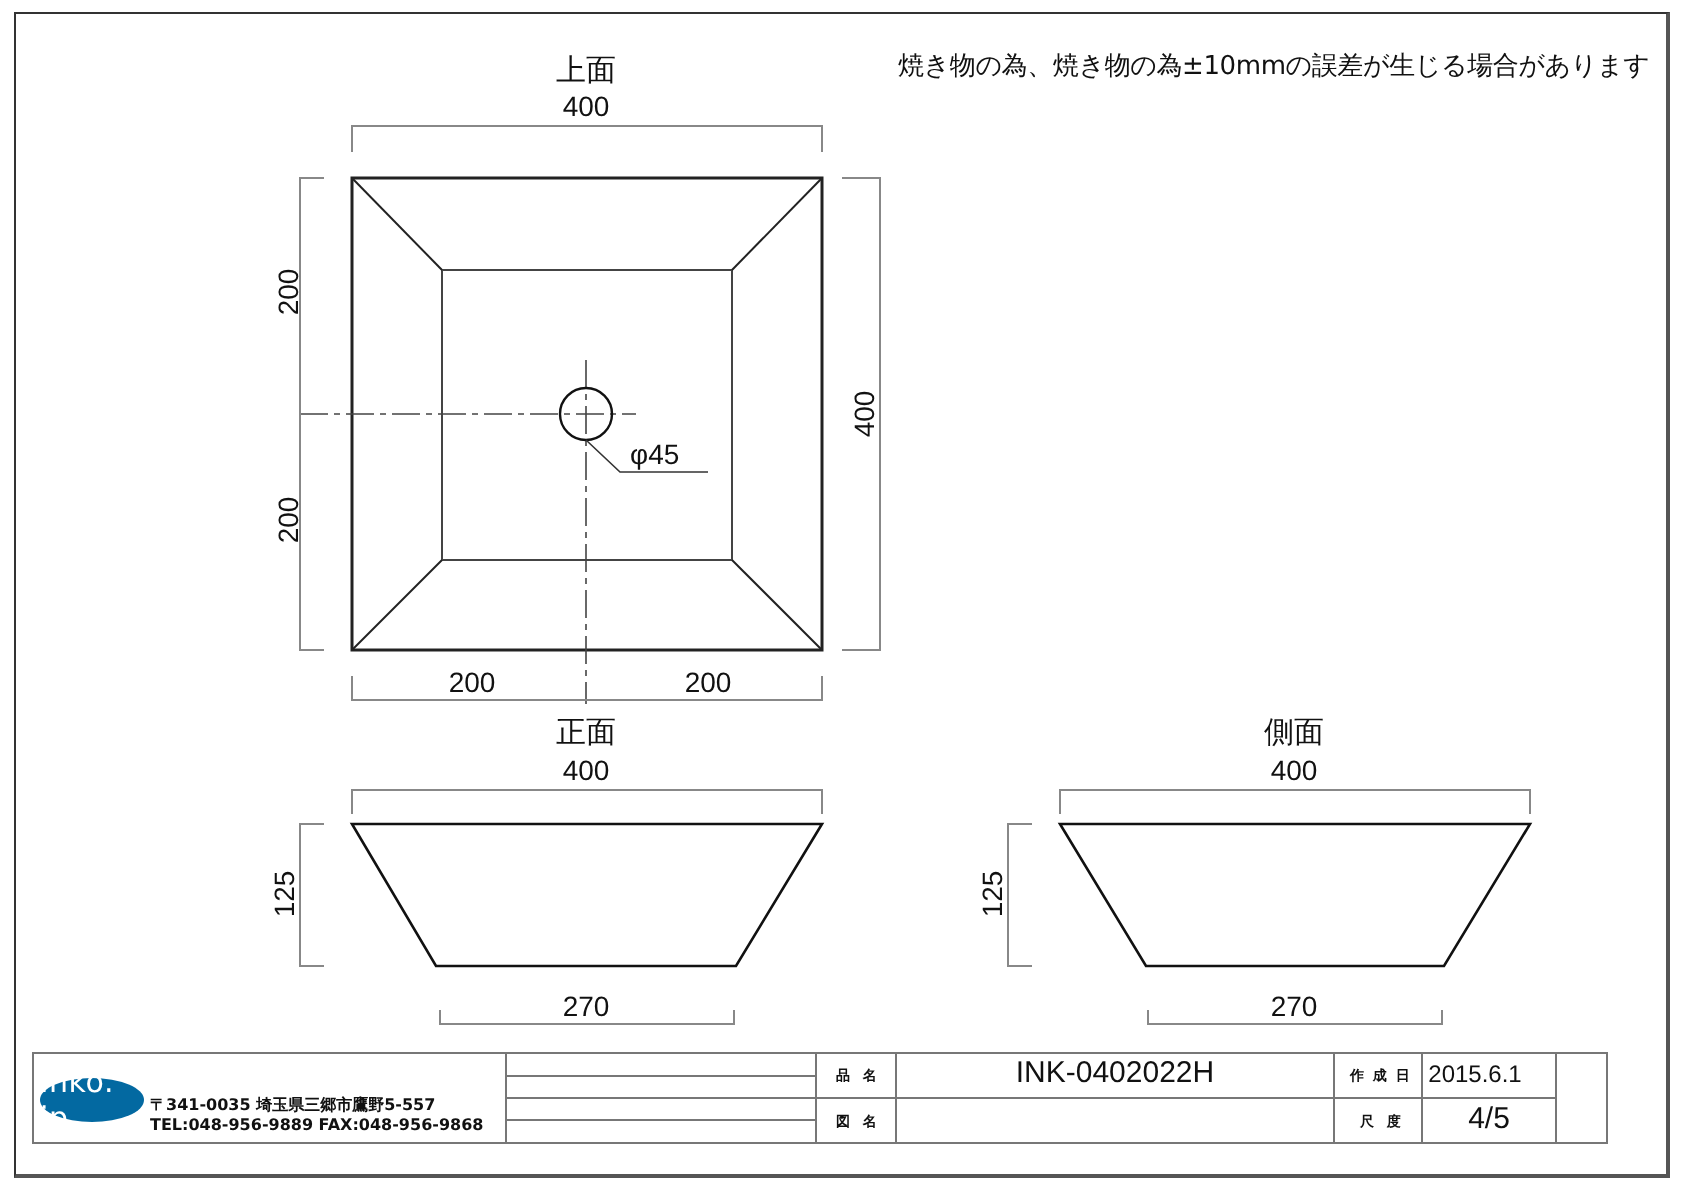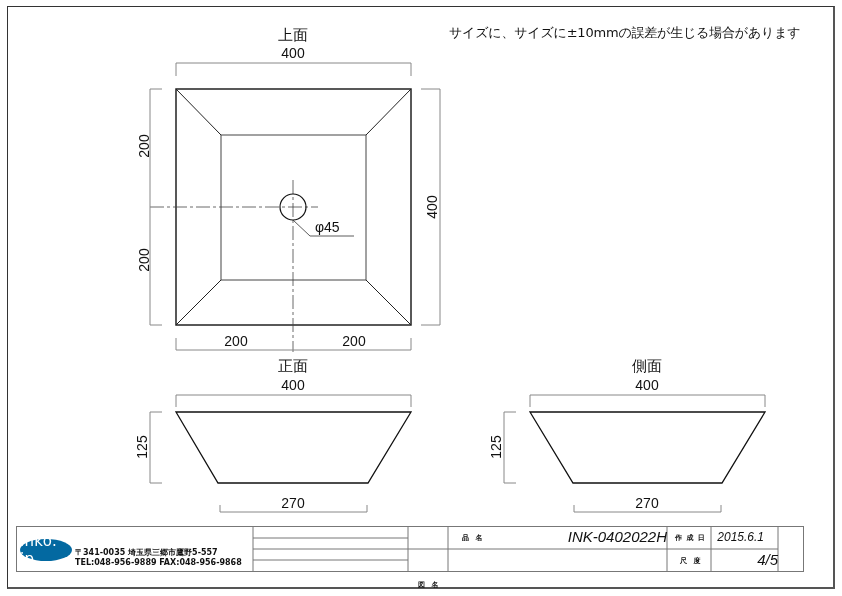--- a/index.html
+++ b/index.html
@@ -14,29 +14,29 @@
   .title-block { position: absolute; left: 16px; top: 526px; width: 788px; height: 46px;
                  border: 1px solid #777; box-sizing: border-box; }
   .logo { position: absolute; left: 20px; top: 539px; width: 52px; height: 22px;
           background: #0369a1; border-radius: 50%; color: #fff; font-size: 15px;
           display: flex; align-items: center; justify-content: center; letter-spacing: 0.3px; }
   .company { position: absolute; left: 75px; top: 529px; line-height: 1; }
   .company-name { font-size: 12px; font-weight: bold; letter-spacing: 0.2px; }
   .company-addr, .company-tel { font-size: 8px; font-weight: bold; margin-top: 2px; white-space: nowrap; }
   .company-addr { margin-top: 20px; }
   .cell-label { position: absolute; font-size: 7px; font-weight: bold; letter-spacing: 2px; }
-  .cell-value { position: absolute; text-align: right; font-style: italic; }
+  .cell-value { position: absolute; text-align: center; }
 </style>
 </head>
 <body>
 
 <div class="sheet">
   <div class="frame"></div>
 
-  <div class="note">サイズに、サイズに±10mmの誤差が生じる場合があります</div>
+  <div class="note">焼き物の為、焼き物の為±10mmの誤差が生じる場合があります</div>
 
   <svg width="842" height="596" style="position:absolute;left:0;top:0">
 
     <g>
       <text x="293" y="40" font-size="15" text-anchor="middle">上面</text>
       <text x="293" y="58" font-size="14" text-anchor="middle">400</text>
 
       <polyline points="176,76 176,63 411,63 411,76" fill="none" stroke="#888" stroke-width="1"></polyline>
 
       <rect x="176" y="89" width="235" height="236" fill="none" stroke="#222" stroke-width="1.5"></rect>
@@ -103,22 +103,22 @@
   </svg>
 
   <div class="title-block"></div>
 
   <div class="logo">inko. jp</div>
   <div class="company">
     <div class="company-addr">〒341-0035 埼玉県三郷市鷹野5-557</div>
     <div class="company-tel">TEL:048-956-9889  FAX:048-956-9868</div>
   </div>
 
-  <div class="cell-label" style="left:418px;top:533px;margin-left:44px;">品 名</div>
+  <div class="cell-label" style="left:418px;top:533px;">品 名</div>
   <div class="cell-value" style="left:448px;top:528px;width:219px;font-size:15px;font-family:'Liberation Sans',sans-serif;">INK-0402022H</div>
-  <div class="cell-label" style="left:418px;top:556px;margin-top:24px;">図 名</div>
+  <div class="cell-label" style="left:418px;top:556px;">図 名</div>
   <div class="cell-value" style="left:448px;top:551px;width:219px;font-size:13px;"></div>
 
   <div class="cell-label" style="left:675px;top:533px;letter-spacing:1px;">作 成 日</div>
   <div class="cell-value" style="left:711px;top:530px;width:53px;font-size:12px;font-family:'Liberation Sans',sans-serif;">2015.6.1</div>
   <div class="cell-label" style="left:680px;top:556px;">尺 度</div>
   <div class="cell-value" style="left:711px;top:551px;width:67px;font-size:15px;font-family:'Liberation Sans',sans-serif;">4/5</div>
 </div>
 
 </body></html>

